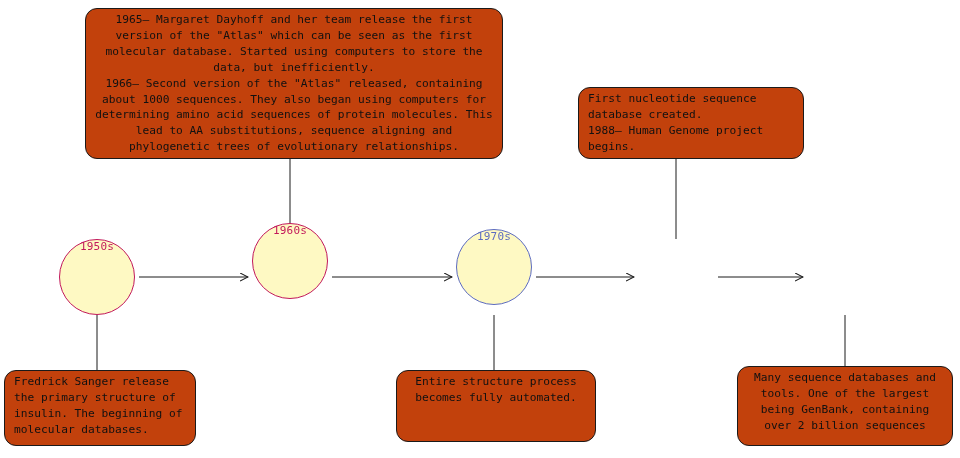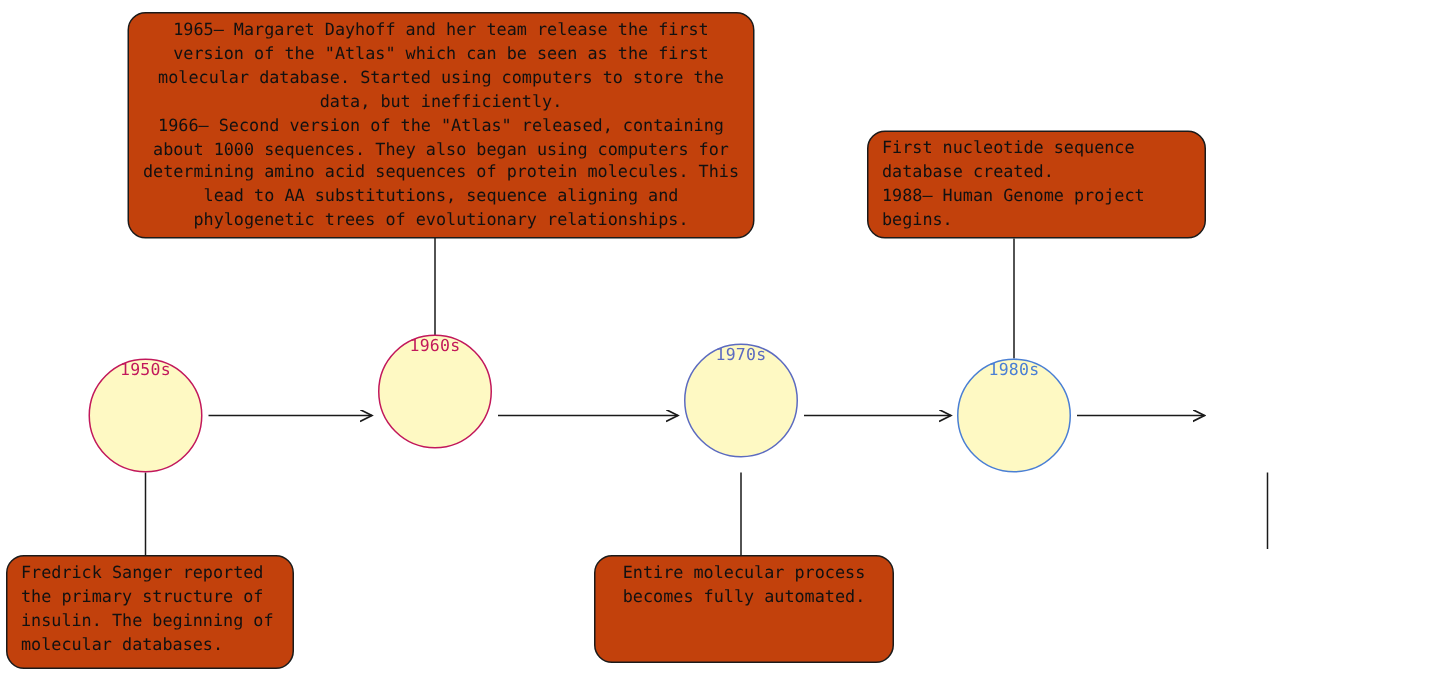--- a/index.html
+++ b/index.html
@@ -75,22 +75,20 @@
   </svg>
 <div class="node" style="left: 59px; top: 239px; width: 76px; height: 76px; border: 1px solid rgb(194, 24, 91); color: rgb(194, 24, 91);">
       <span>1950s</span>
     </div>
     <div class="node" style="left: 252px; top: 223px; width: 76px; height: 76px; border: 1px solid rgb(194, 24, 91); color: rgb(194, 24, 91);">
       <span>1960s</span>
     </div>
     <div class="node" style="left: 456px; top: 229px; width: 76px; height: 76px; border: 1px solid rgb(92, 107, 192); color: rgb(92, 107, 192);">
       <span>1970s</span>
     </div>
-    <div class="node" style="left: 638px; top: 239px; width: 76px; height: 76px; border: 1px solid rgb(74, 127, 212); color: rgb(74, 127, 212);">
-      <span>1980s</span>
-    </div>
     <div class="callout center" style="left: 85px; top: 8px; width: 418px; min-height: 148px;"><span>1965– Margaret Dayhoff and her team release the first version of the "Atlas" which can be seen as the first molecular database. Started using computers to store the data, but inefficiently.
 1966– Second version of the "Atlas" released, containing about 1000 sequences. They also began using computers for determining amino acid sequences of protein molecules. This lead to AA substitutions, sequence aligning and phylogenetic trees of evolutionary relationships.</span></div>
     <div class="callout left" style="left: 578px; top: 87px; width: 226px; min-height: 72px;"><span>First nucleotide sequence database created.
 1988– Human Genome project begins.</span></div>
-    <div class="callout left" style="left: 4px; top: 370px; width: 192px; min-height: 76px;"><span>Fredrick Sanger reported the primary structure of insulin. The beginning of molecular databases.</span></div>
-    <div class="callout center" style="left: 396px; top: 370px; width: 200px; min-height: 72px;"><span>Entire molecular process becomes fully automated.</span></div>
+    <div class="callout left" style="left: 4px; top: 370px; width: 192px; min-height: 76px;"><span>Fredrick Sanger release the primary structure of insulin. The beginning of molecular databases.</span></div>
+    <div class="callout center" style="left: 396px; top: 370px; width: 200px; min-height: 72px;"><span>Entire structure process becomes fully automated.</span></div>
+    <div class="callout center" style="left: 737px; top: 366px; width: 216px; min-height: 80px;"><span>Many sequence databases and tools. One of the largest being GenBank, containing over 2 billion sequences</span></div>
   </div>
 
 </body></html>

